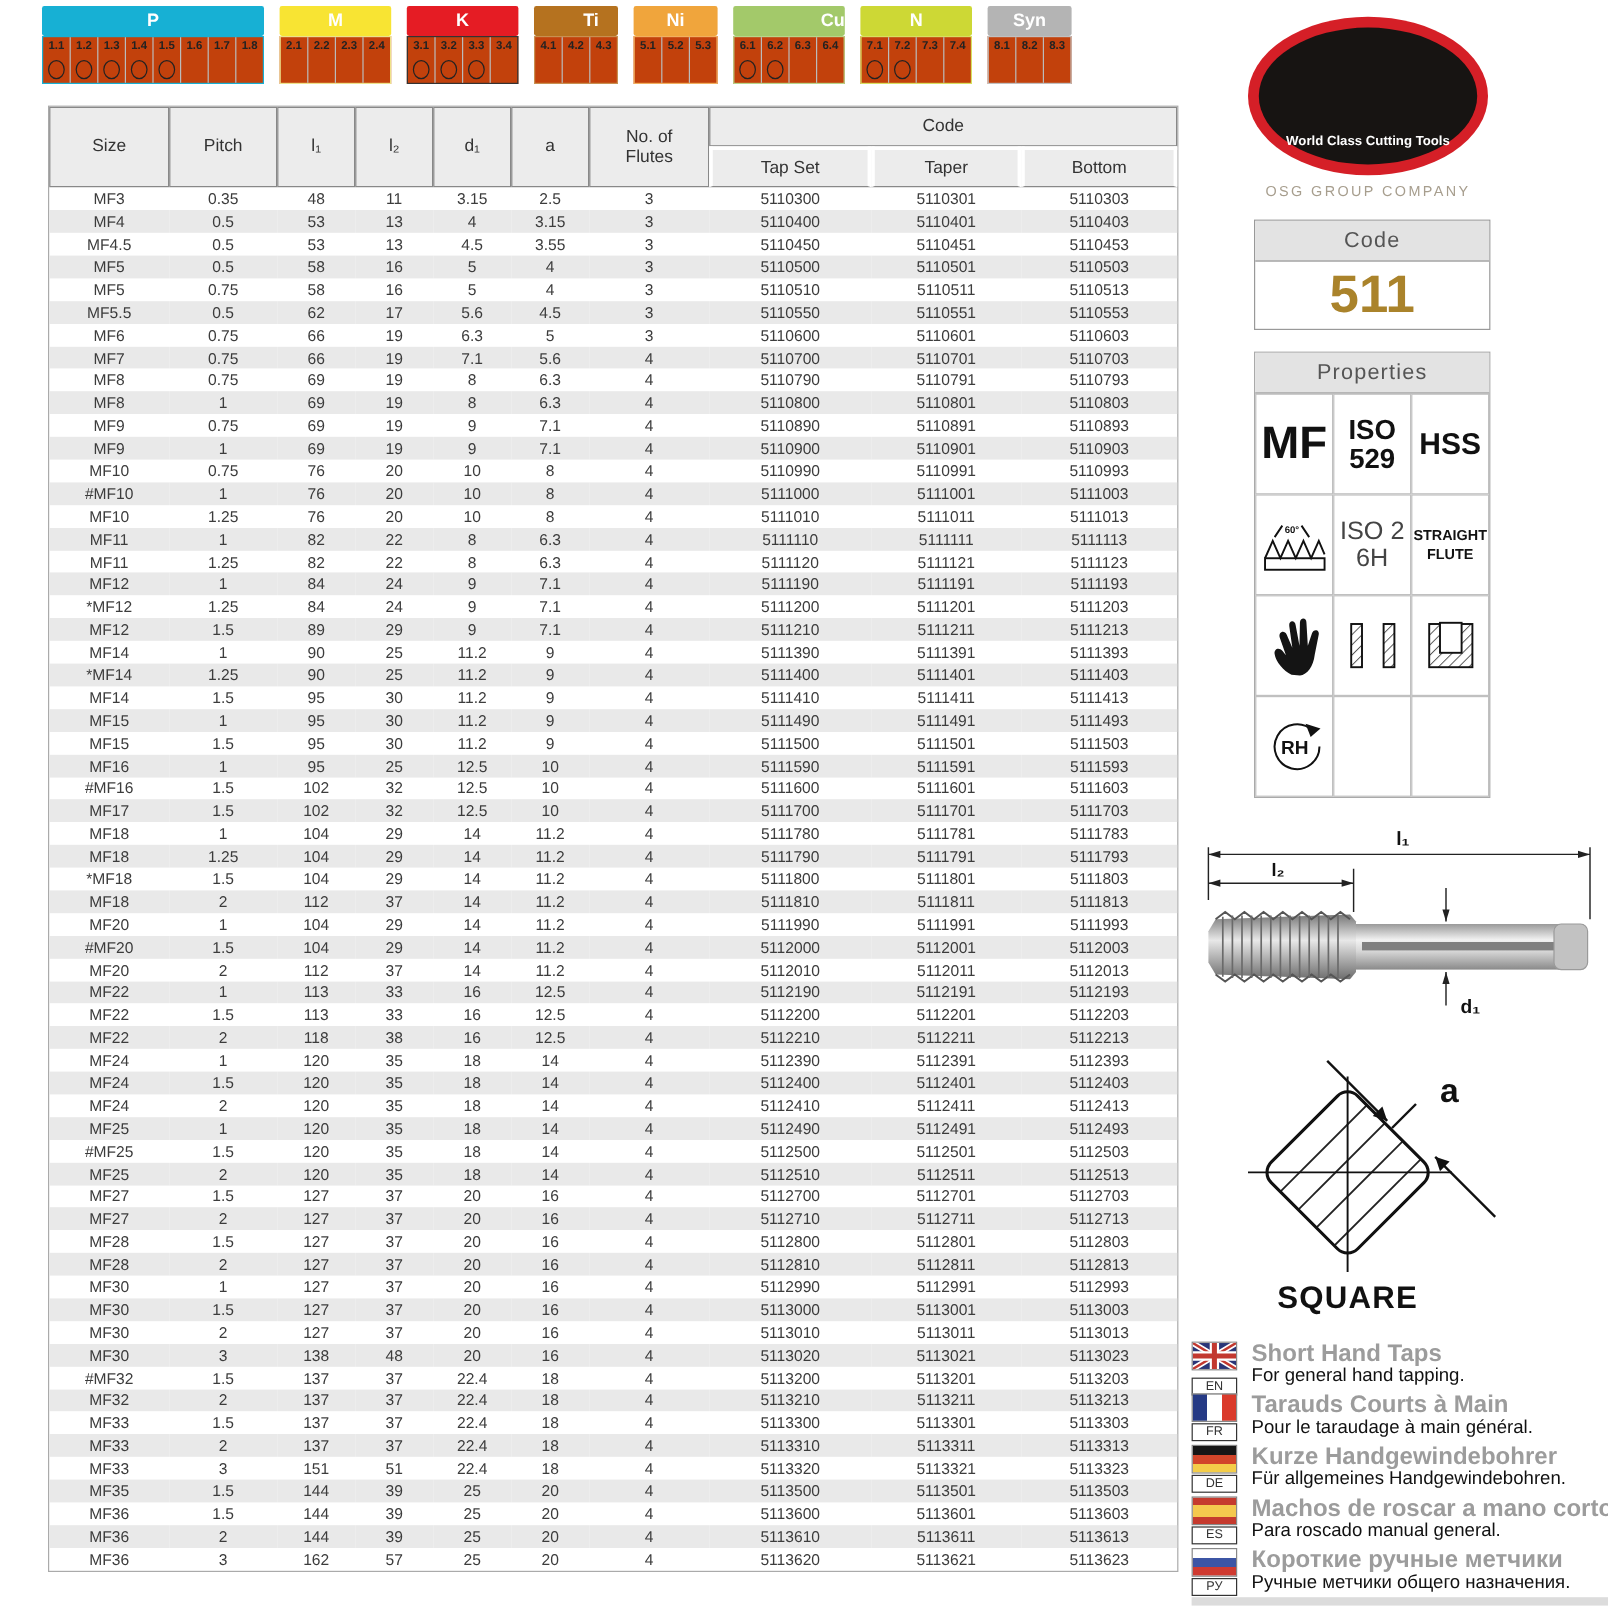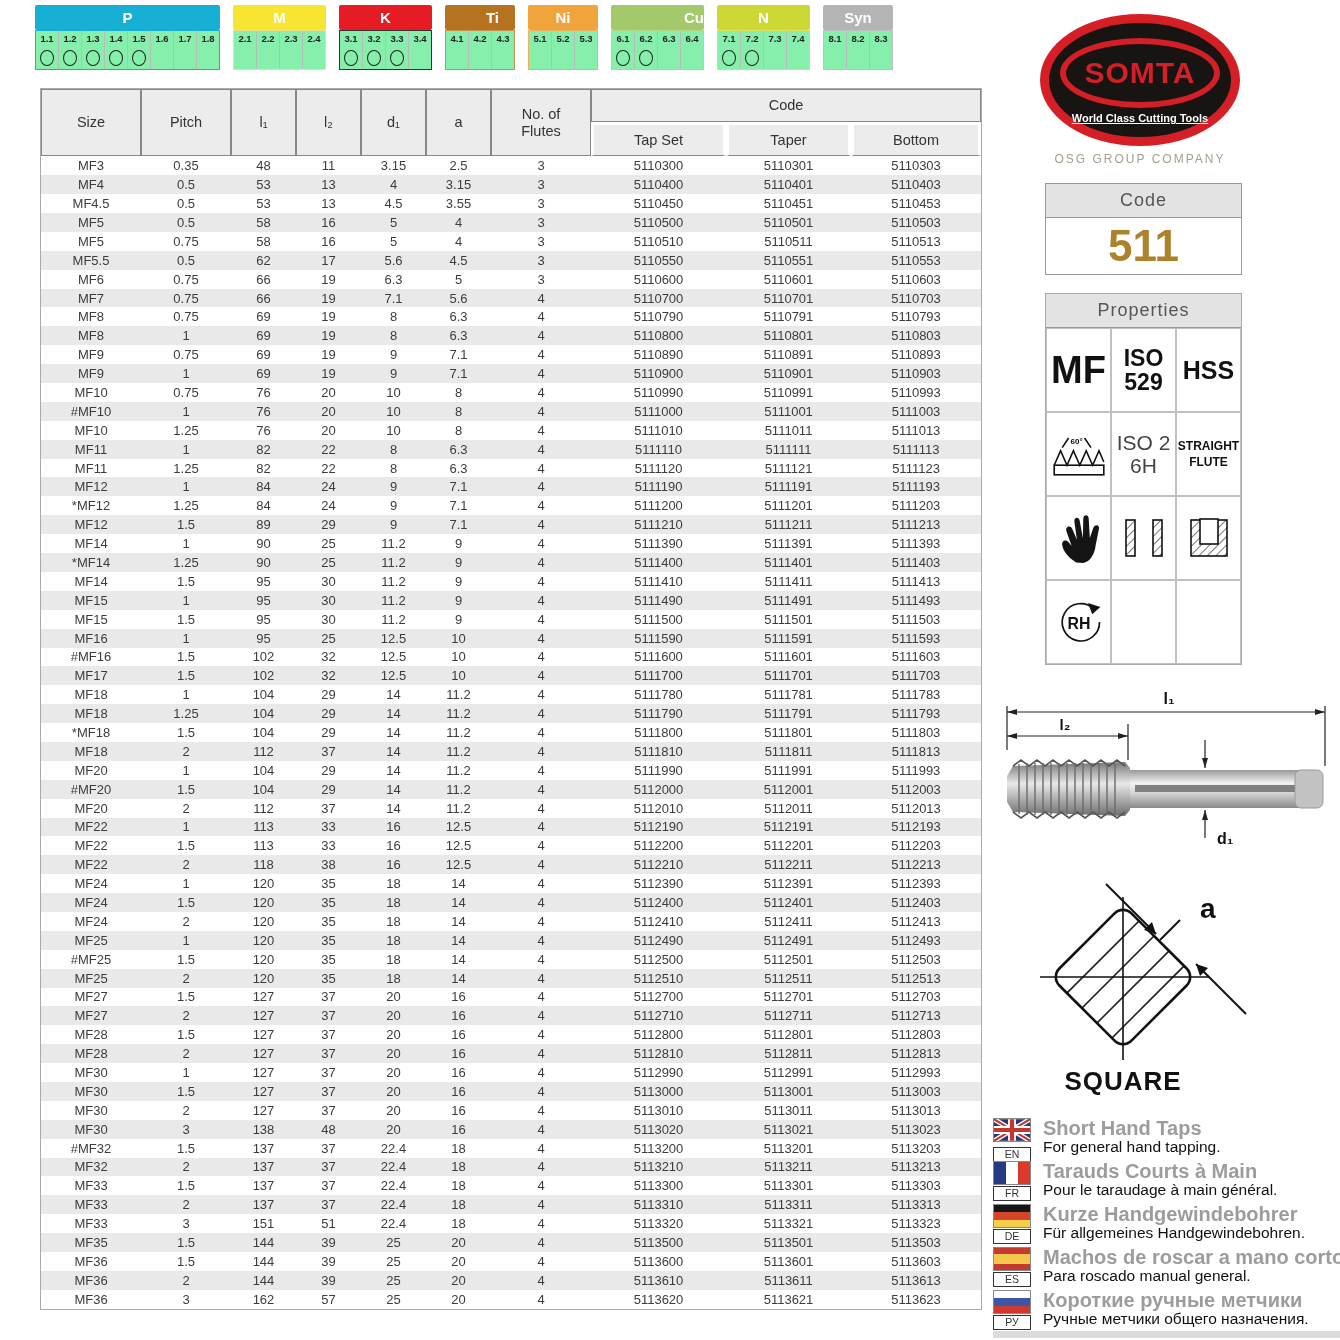--- a/index.html
+++ b/index.html
@@ -4,21 +4,21 @@
 <style>
   html,body{margin:0;padding:0;background:#fff;}
   .page{position:relative;width:1340px;height:1340px;background:#fff;overflow:hidden;
         font-family:"Liberation Sans",sans-serif;color:#222;}
 
   
   .bands{position:absolute;left:35px;top:5px;display:flex;gap:13px;}
   .band-group{display:flex;flex-direction:column;}
   .band-head{height:25px;line-height:25px;text-align:center;color:#fff;font-weight:bold;
              font-size:15px;border-radius:2px;}
-  .band-cells{display:flex;border:1px solid #999;background:#86efac;}
+  .band-cells{display:flex;border:1px solid #999;background:#c2410c;}
   .band-cell{width:22px;border-right:1px solid #bbb;display:flex;flex-direction:column;align-items:center;}
   .band-cell:last-child{border-right:none;}
   .band-num{font-size:9.5px;font-weight:bold;color:#222;height:15px;line-height:16px;}
   .band-mark{height:23px;display:flex;align-items:center;justify-content:center;width:100%;}
   .band-circle{width:12px;height:14px;border:1.6px solid #222;border-radius:50%;}
 
   
   .spec-table{position:absolute;left:40px;top:88px;width:940px;}
   table.spec{border-collapse:separate;border-spacing:0;width:940px;table-layout:fixed;
              border:1px solid #aaa;}
@@ -34,21 +34,21 @@
 
   
   .logo{position:absolute;left:1040px;top:14px;width:200px;height:132px;background:#d51f27;
         border-radius:50%;display:flex;align-items:center;justify-content:center;}
   .logo-black{width:182px;height:114px;background:#171412;border-radius:50%;position:relative;
         display:flex;align-items:center;justify-content:center;}
   .logo-ring{width:148px;height:58px;border:6px solid #d51f27;border-radius:50%;
         display:flex;align-items:center;justify-content:center;margin-top:-14px;}
   .logo-text{color:#d51f27;font-weight:900;font-size:30px;letter-spacing:1px;}
   .logo-tagline{position:absolute;bottom:13px;left:0;width:100%;text-align:center;color:#fff;
-        font-size:11px;font-weight:bold;white-space:nowrap;text-decoration:underline;}
+        font-size:11px;font-weight:bold;white-space:nowrap;}
   .osg-line{position:absolute;left:1030px;top:152px;width:220px;text-align:center;color:#a79e8e;
         font-weight:normal;font-size:12px;letter-spacing:2px;}
 
   .code-box{position:absolute;left:1045px;top:183px;width:195px;border:1px solid #999;background:#fff;}
   .box-head{background:#e3e3e3;border-bottom:1px solid #999;height:33px;line-height:33px;
         text-align:center;color:#555;font-size:18px;letter-spacing:1px;}
   .code-value{height:56px;line-height:56px;text-align:center;font-size:44px;font-weight:900;}
 
   .props-box{position:absolute;left:1045px;top:293px;width:195px;border:1px solid #aaa;background:#fff;}
   .prop-grid{display:grid;grid-template-columns:65px 65px 65px;}
@@ -1045,23 +1045,20 @@
             <td>5113620</td>
             <td>5113621</td>
             <td>5113623</td>
           </tr>
         </tbody>
     </table>
   </div>
 
   <div class="logo">
     <div class="logo-black">
-      <div class="logo-ring">
-        <span class="logo-text">SOMTA</span>
-      </div>
       <div class="logo-tagline">World Class Cutting Tools</div>
     </div>
   </div>
   <div class="osg-line">OSG GROUP COMPANY</div>
 
   <div class="code-box">
     <div class="box-head">Code</div>
     <div class="code-value" style="color:#aa832b">511</div>
   </div>
 

